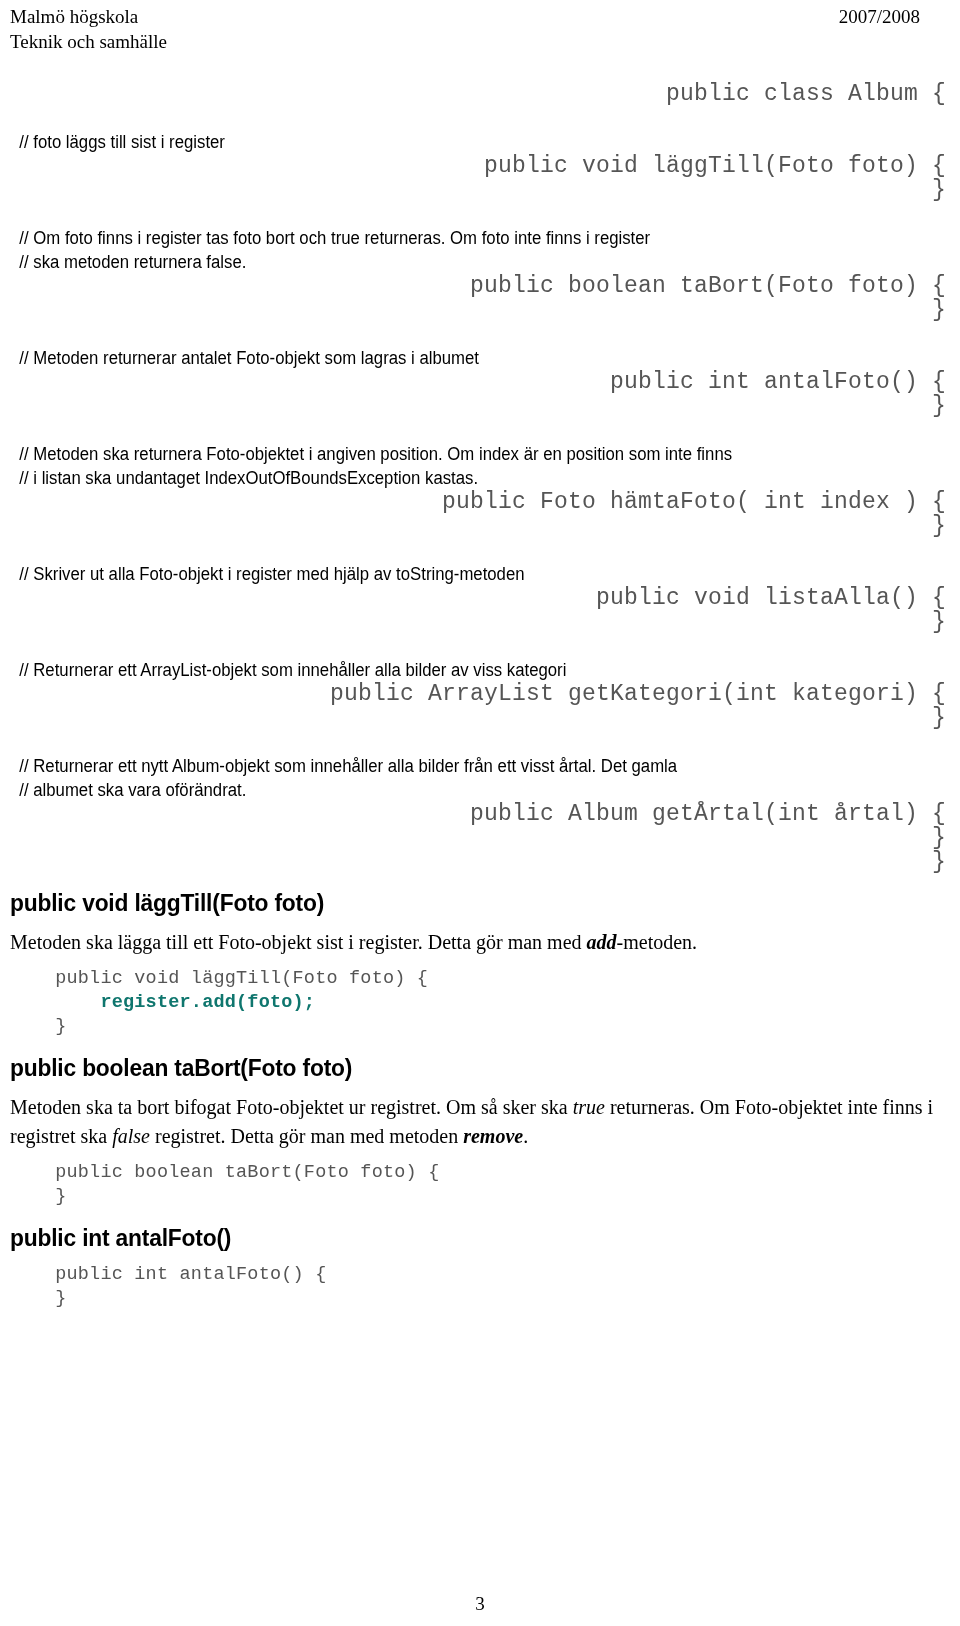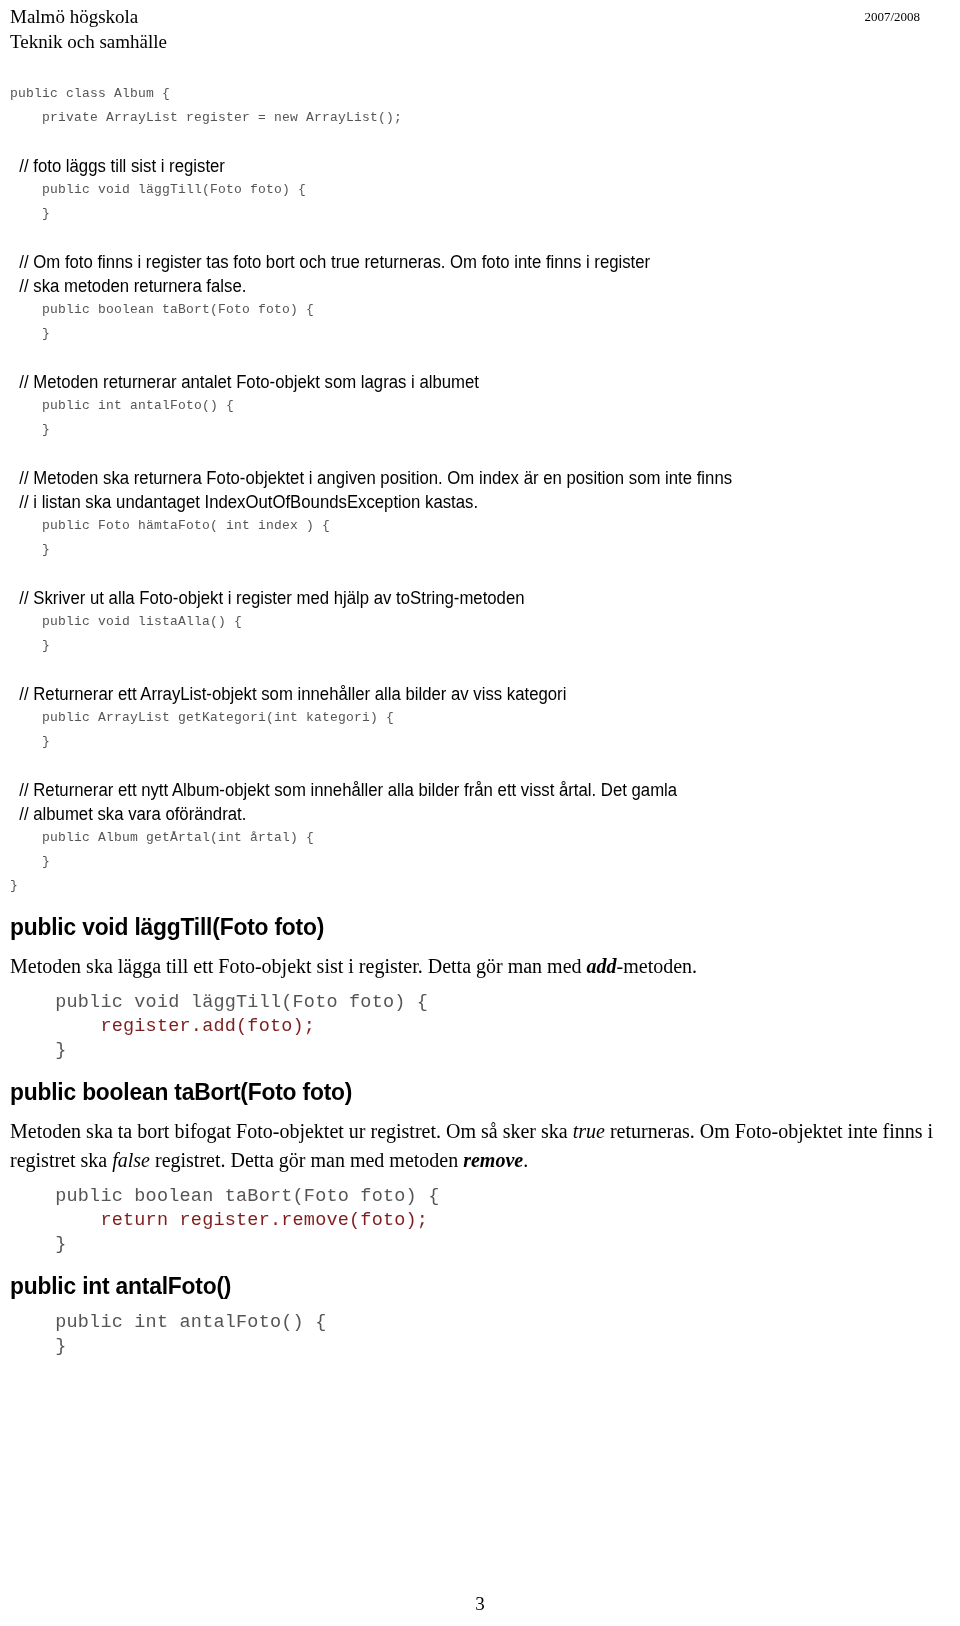--- a/index.html
+++ b/index.html
@@ -37,44 +37,45 @@
     align-items: flex-start;
   }
   .header-left {
     font-family: "Liberation Serif", serif;
     font-size: 19px;
     line-height: 25px;
     white-space: nowrap;
   }
   .header-right {
     font-family: "Liberation Serif", serif;
-    font-size: 13px;
+    font-size: 19px;
     line-height: 25px;
     white-space: nowrap;
     padding-right: 0px;
   }
 
   
   .content {
     position: absolute;
     left: 0;
     top: 82px;
     width: 960px;
     padding: 0 14px 0 10px;
     box-sizing: border-box;
   }
 
   
   .code-line {
     font-family: "Liberation Mono", "DejaVu Sans Mono", monospace;
-    font-size: 13px;
+    font-size: 23px;
     line-height: 24px;
     color: #555555;
     white-space: pre;
     letter-spacing: 0.2px;
+    text-align: right;
   }
   .comment-line {
     font-family: "Liberation Sans", sans-serif;
     font-size: 18px;
     line-height: 24px;
     color: #000000;
     white-space: pre-wrap;
     font-stretch: condensed;
     transform: scaleX(0.93);
     transform-origin: left center;
@@ -117,22 +118,22 @@
   }
   .sol-line {
     font-family: "Liberation Mono", "DejaVu Sans Mono", monospace;
     font-size: 18.5px;
     line-height: 24px;
     color: #555555;
     white-space: pre;
     letter-spacing: 0.2px;
   }
   .sol-line.bold {
-    font-weight: normal;
-    color: #7f1d1d;
+    font-weight: bold;
+    color: #0f766e;
   }
 
   
   .page-number {
     position: absolute;
     left: 0;
     top: 1592px;
     width: 960px;
     text-align: center;
     font-family: "Liberation Serif", serif;
@@ -150,21 +151,20 @@
       <div>Malmö högskola</div>
       <div>Teknik och samhälle</div>
     </div>
     <div class="header-right">2007/2008</div>
   </div>
 
   <div class="content">
 
     <div class="code-block" id="skeleton-listing">
         <div class="code-line">public class Album {</div>
-        <div class="code-line">    private ArrayList register = new ArrayList();</div>
         <div class="blank-line">&nbsp;</div>
         <div class="comment-line">  // foto läggs till sist i register</div>
         <div class="code-line">    public void läggTill(Foto foto) {</div>
         <div class="code-line">    }</div>
         <div class="blank-line">&nbsp;</div>
         <div class="comment-line">  // Om foto finns i register tas foto bort och true returneras. Om foto inte finns i register</div>
         <div class="comment-line">  // ska metoden returnera false.</div>
         <div class="code-line">    public boolean taBort(Foto foto) {</div>
         <div class="code-line">    }</div>
         <div class="blank-line">&nbsp;</div>
@@ -200,21 +200,20 @@
             <div class="sol-line">    public void läggTill(Foto foto) {</div>
             <div class="sol-line bold">        register.add(foto);</div>
             <div class="sol-line">    }</div>
           </div>
         </div>
         <div>
           <h2 class="section-heading">public boolean taBort(Foto foto)</h2>
           <p class="body-text"><span>Metoden ska ta bort bifogat Foto-objektet ur registret. Om så sker ska </span><span class="it">true</span><span> returneras. Om Foto-objektet inte finns i registret ska </span><span class="it">false</span><span> registret. Detta gör man med metoden </span><span class="bi">remove</span><span>.</span></p>
           <div class="solution-block">
             <div class="sol-line">    public boolean taBort(Foto foto) {</div>
-            <div class="sol-line bold">        return register.remove(foto);</div>
             <div class="sol-line">    }</div>
           </div>
         </div>
         <div>
           <h2 class="section-heading">public int antalFoto()</h2>
           <div class="solution-block">
             <div class="sol-line">    public int antalFoto() {</div>
             <div class="sol-line">    }</div>
           </div>
         </div>

